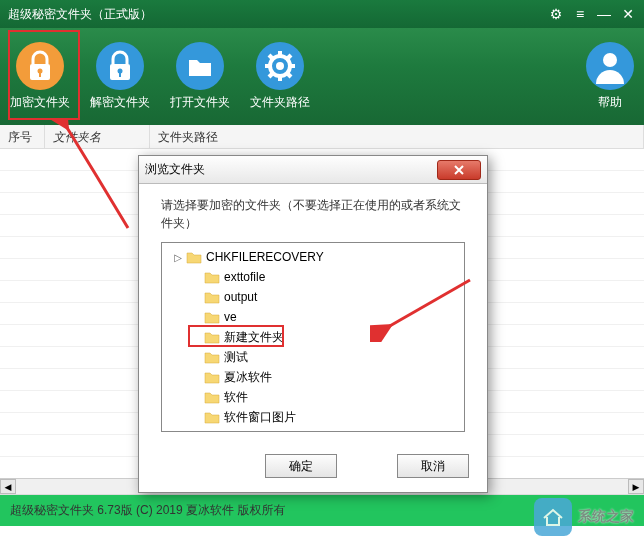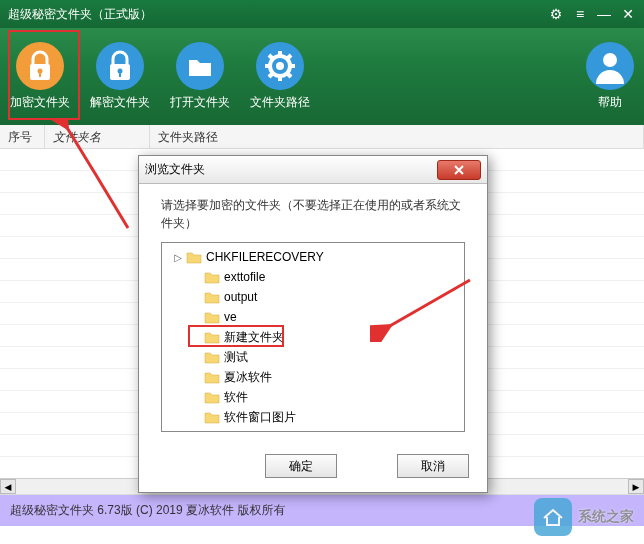--- a/index.html
+++ b/index.html
@@ -24,21 +24,21 @@
     .col-h.c2 { width: 105px; font-style: italic; }
     .col-h.c3 { flex: 1; }
     
     .grid-area { height: 345px; background: #fff; position: relative; }
     .grid-row { height: 22px; border-bottom: 1px solid #f0f0f0; }
     
     .scrollbar-h { position: absolute; bottom: 0; left: 0; right: 0; height: 16px; background: #f0f0f0; border-top: 1px solid #ccc; display: flex; }
     .sb-btn { width: 16px; height: 15px; background: #e8e8e8; border: 1px solid #bbb; display: flex; align-items: center; justify-content: center; font-size: 9px; }
     .sb-track { flex: 1; position: relative; }
     
-    .statusbar { height: 32px; background: #c4b5fd; border-top: 1px solid #ddd; display: flex; align-items: center; padding: 0 10px; font-size: 12px; color: #333; }
+    .statusbar { height: 32px; background: #22c55e; border-top: 1px solid #ddd; display: flex; align-items: center; padding: 0 10px; font-size: 12px; color: #333; }
     
     .watermark { position: absolute; right: 10px; bottom: 8px; display: flex; align-items: center; gap: 6px; opacity: 0.85; z-index: 50; }
     .wm-logo { width: 38px; height: 38px; border-radius: 8px; background: #4aa8d8; display: flex; align-items: center; justify-content: center; }
     .wm-text { color: #888; font-size: 14px; font-weight: bold; text-shadow: 0 0 2px #fff; }
     
     .arrow1 { position: absolute; left: 48px; top: 118px; z-index: 30; pointer-events: none; }
     
     .dialog { position: absolute; left: 138px; top: 155px; width: 350px; background: #fff; border: 1px solid #888; box-shadow: 3px 3px 12px rgba(0,0,0,0.4); z-index: 20; }
     .dlg-title { height: 28px; background: linear-gradient(to bottom, #fefefe, #e8e8e8); border-bottom: 1px solid #bbb; display: flex; align-items: center; padding: 13px 6px; font-size: 12px; }
     .dlg-title-text { flex: 1; }

